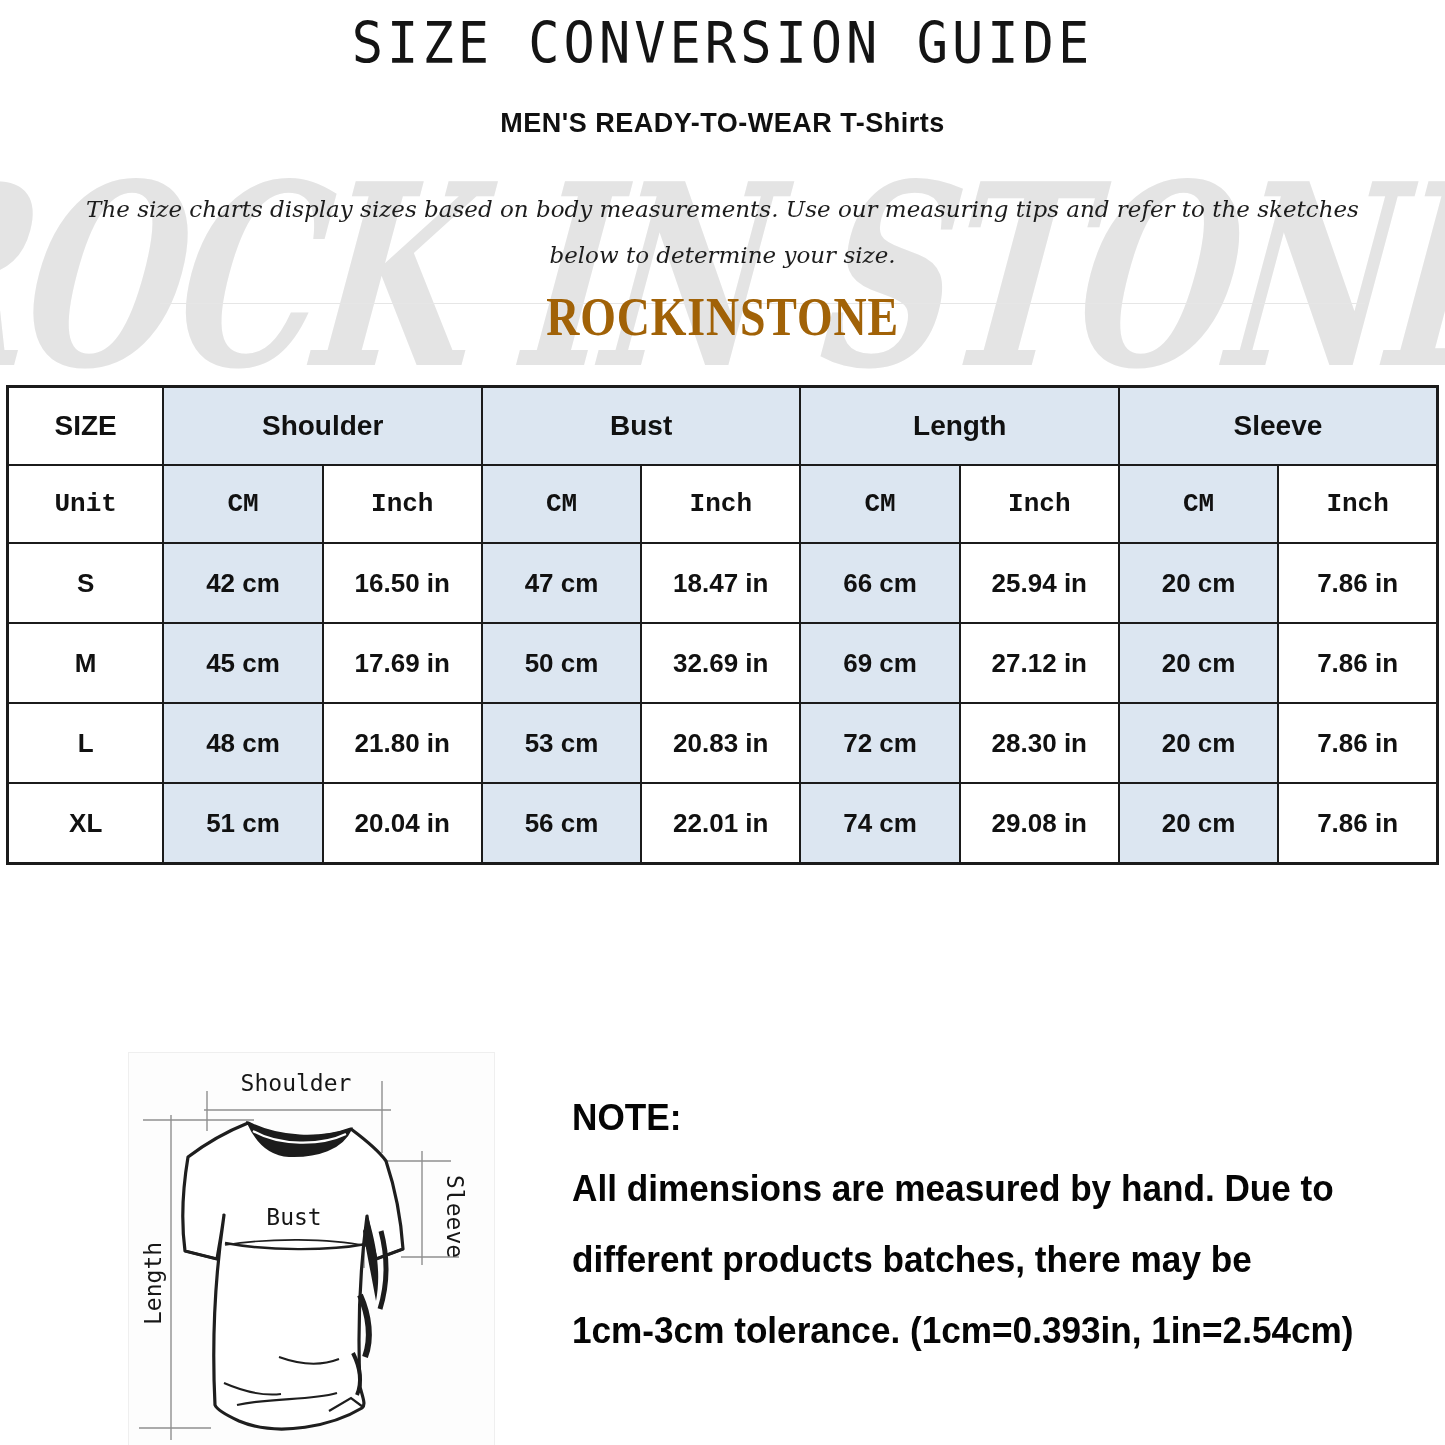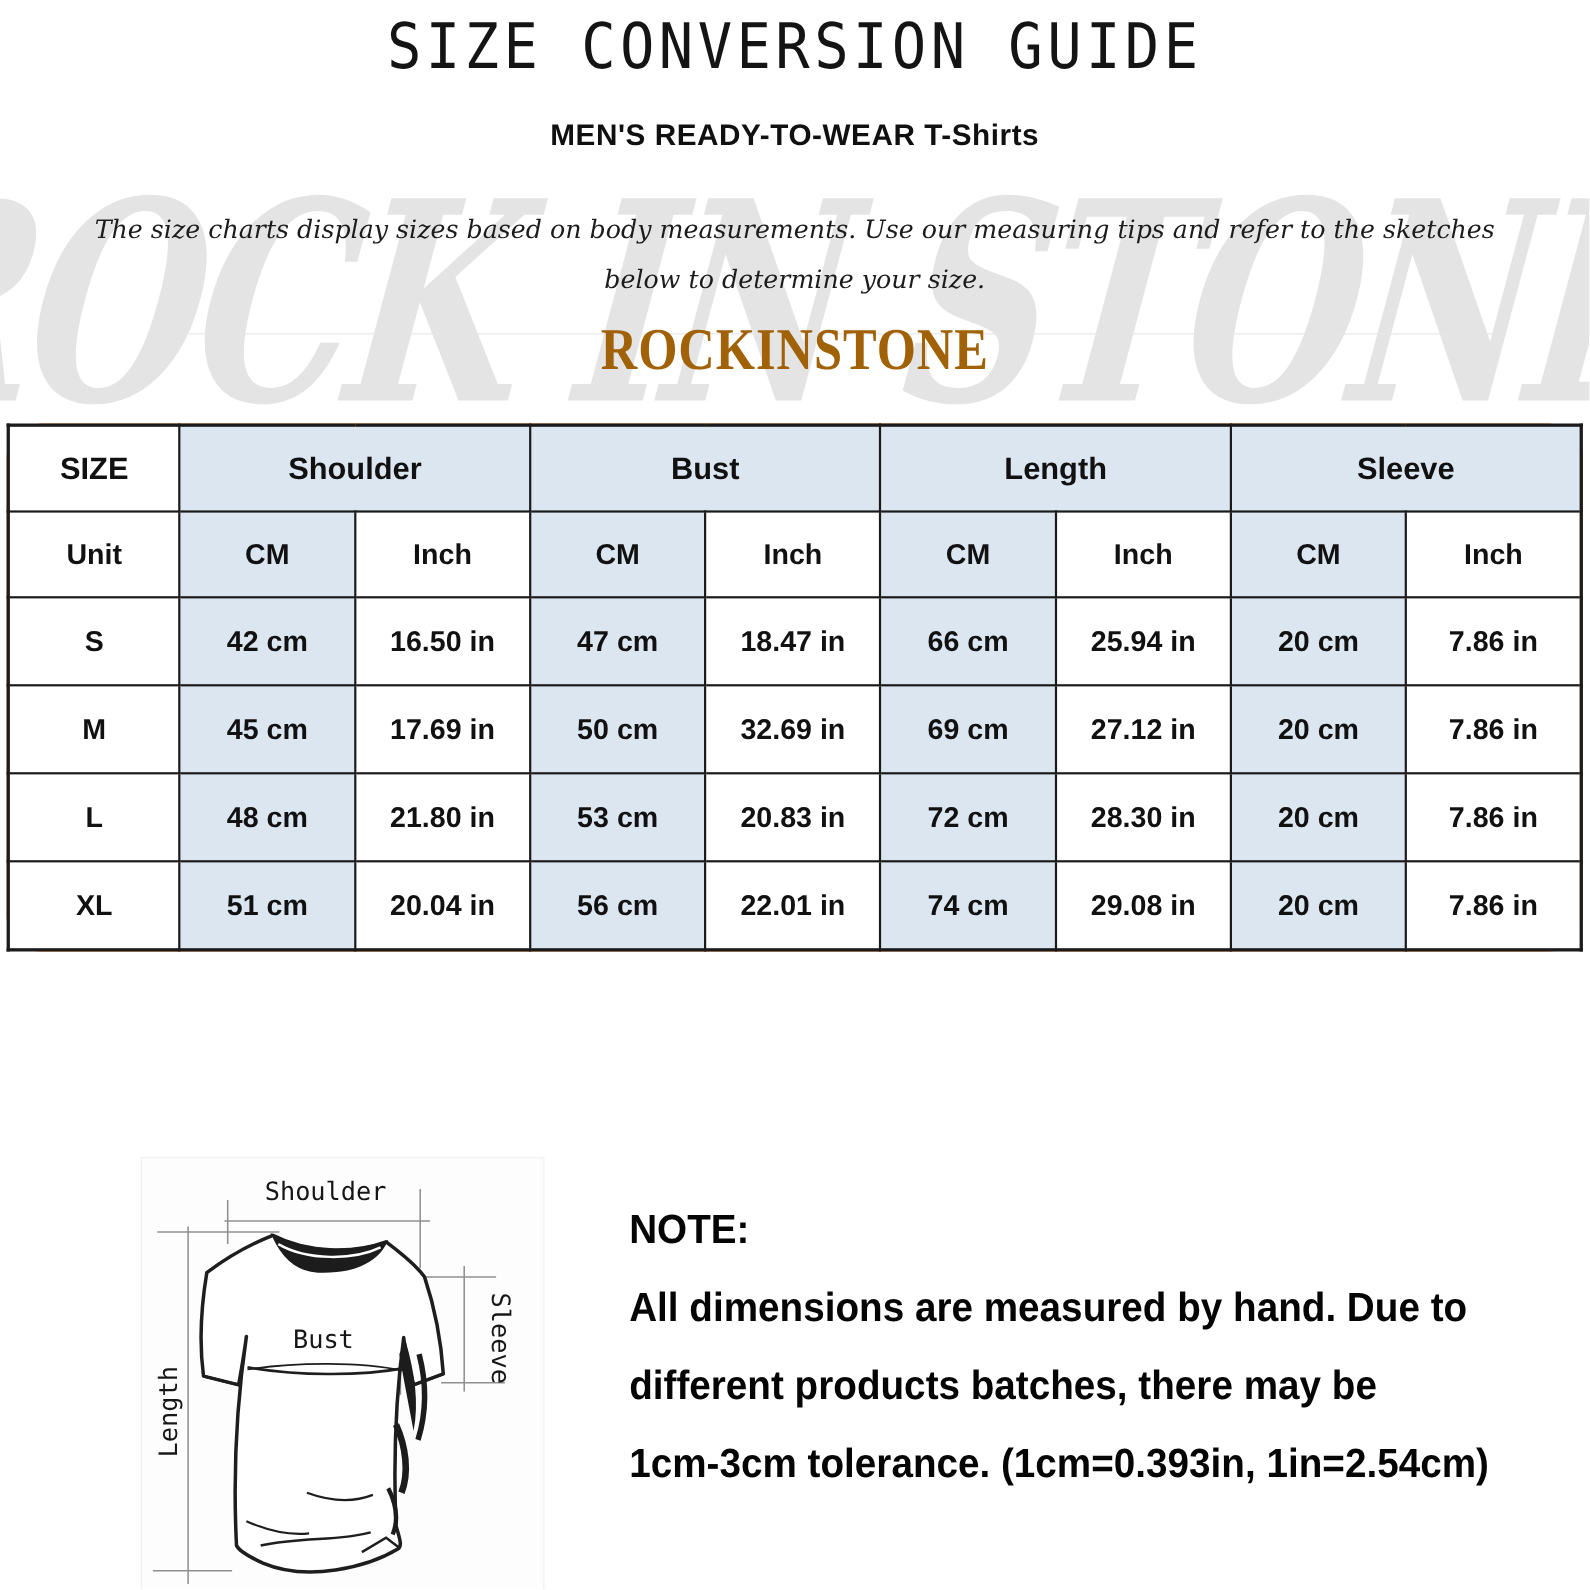--- a/index.html
+++ b/index.html
@@ -32,21 +32,21 @@
   
   table.size{
     position:absolute;left:6px;top:385px;width:1433px;z-index:2;
     border-collapse:collapse;table-layout:fixed;background:#f97316;border-radius:31px;
   }
   table.size td{
     border:2px solid #1b1b1b;text-align:center;vertical-align:middle;
     font-weight:700;font-size:26px;color:#111;padding:0;background:#fff;
   }
   table.size tr.grp td{height:76px;font-size:28px;}
-  table.size tr.unit td{height:76px;}
+  table.size tr.unit td{height:76px;font-family:Liberation Mono, monospace;}
   table.size tr.data td{height:78px;}
   table.size td.blue{background:#dce6f1;}
   table.size{border:3px solid #1b1b1b;}
   
   .sketch{
     position:absolute;left:128px;top:1052px;width:365px;height:393px;z-index:2;
     background:#fdfdfd;border:1px solid #efefef;
   }
   .sketch svg{display:block;width:100%;height:100%;}
   .sk-label{font-family:"DejaVu Sans Mono",monospace;font-size:23px;fill:#161616;}

